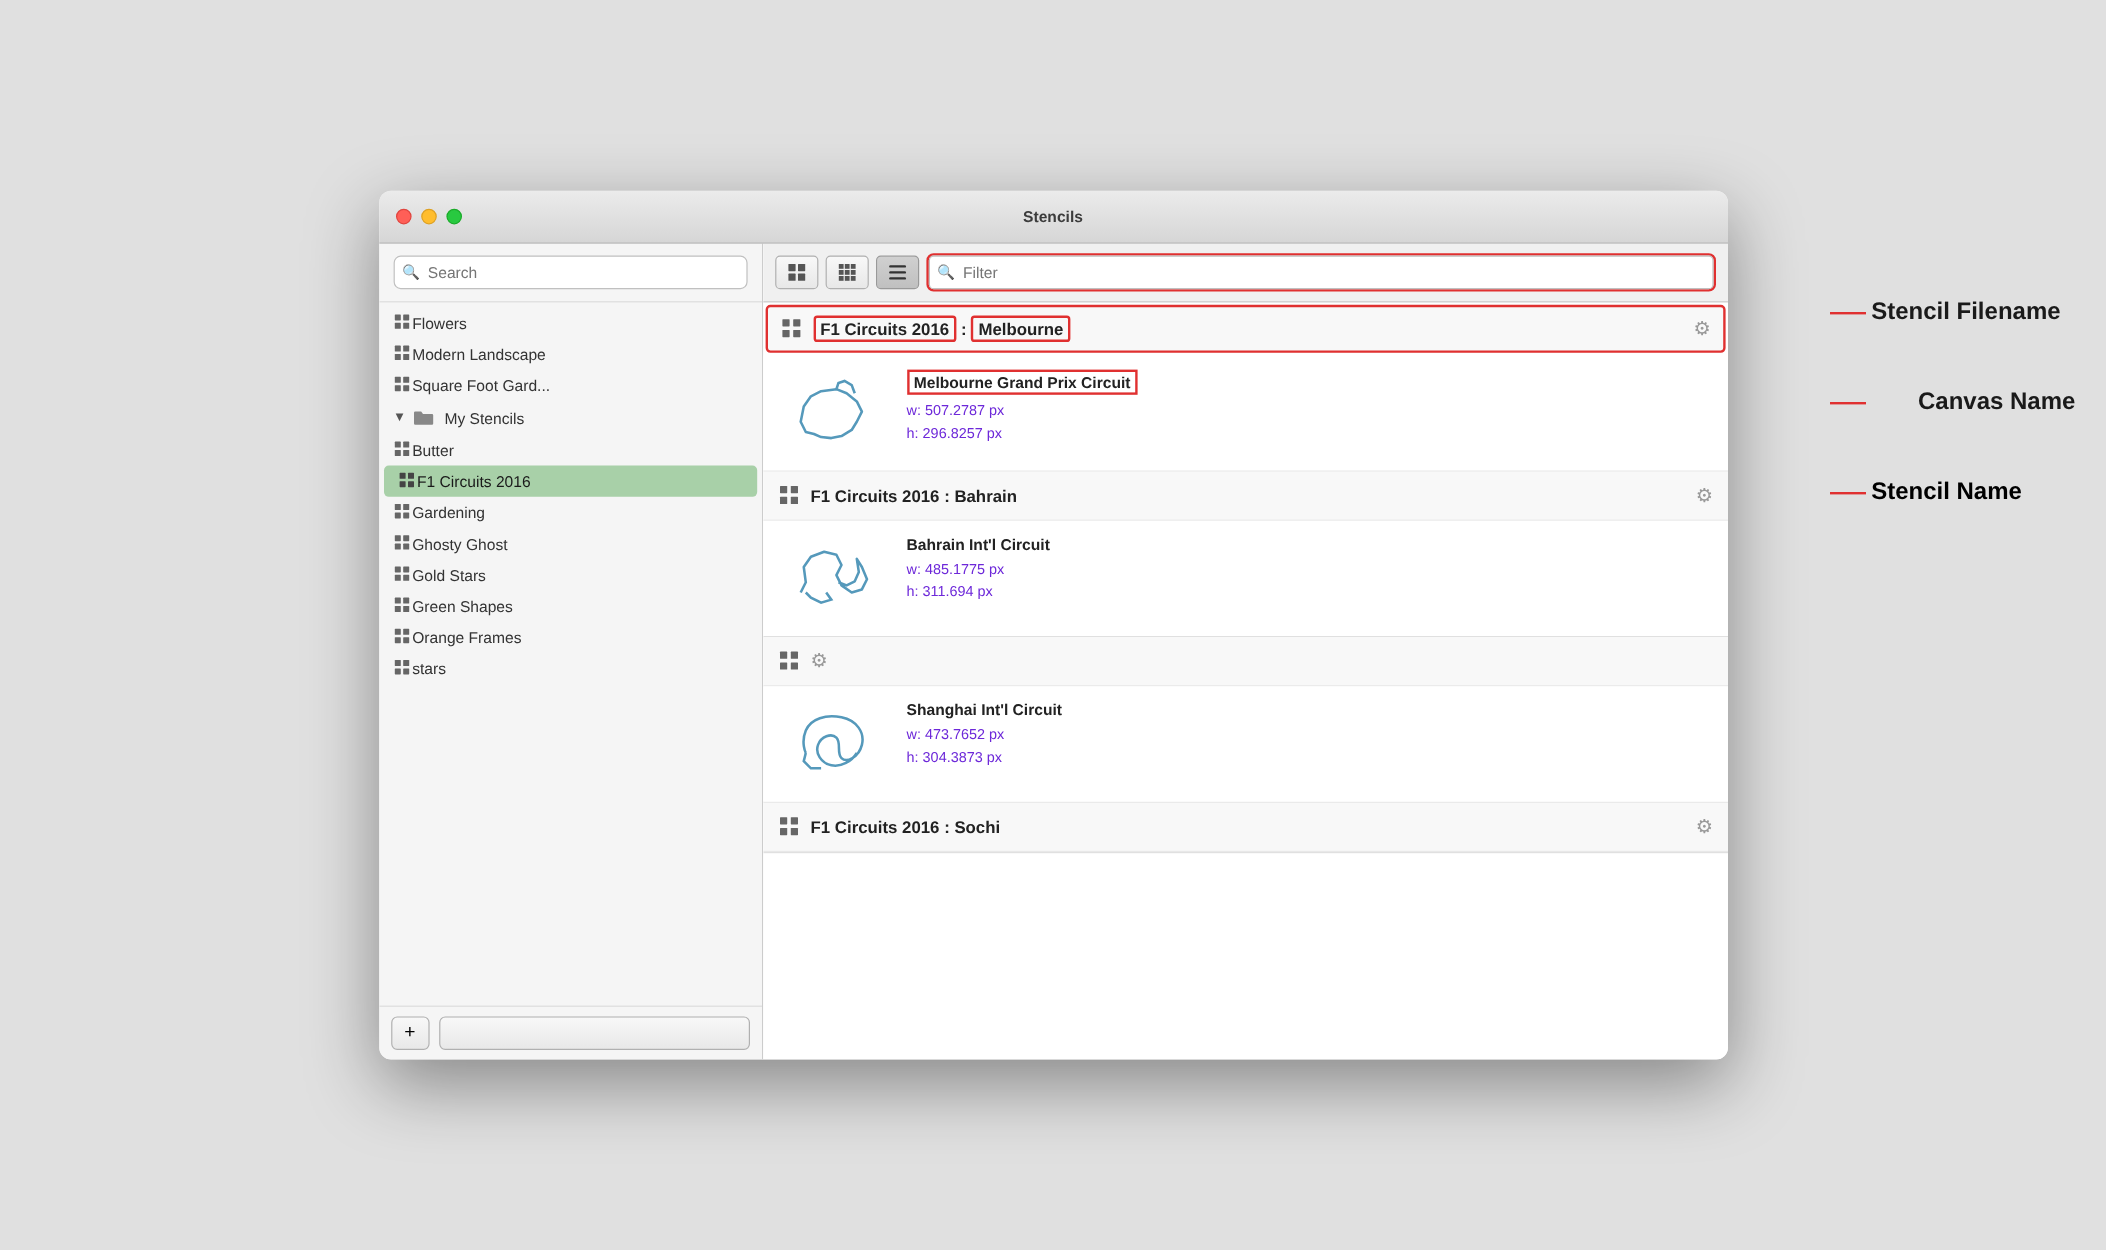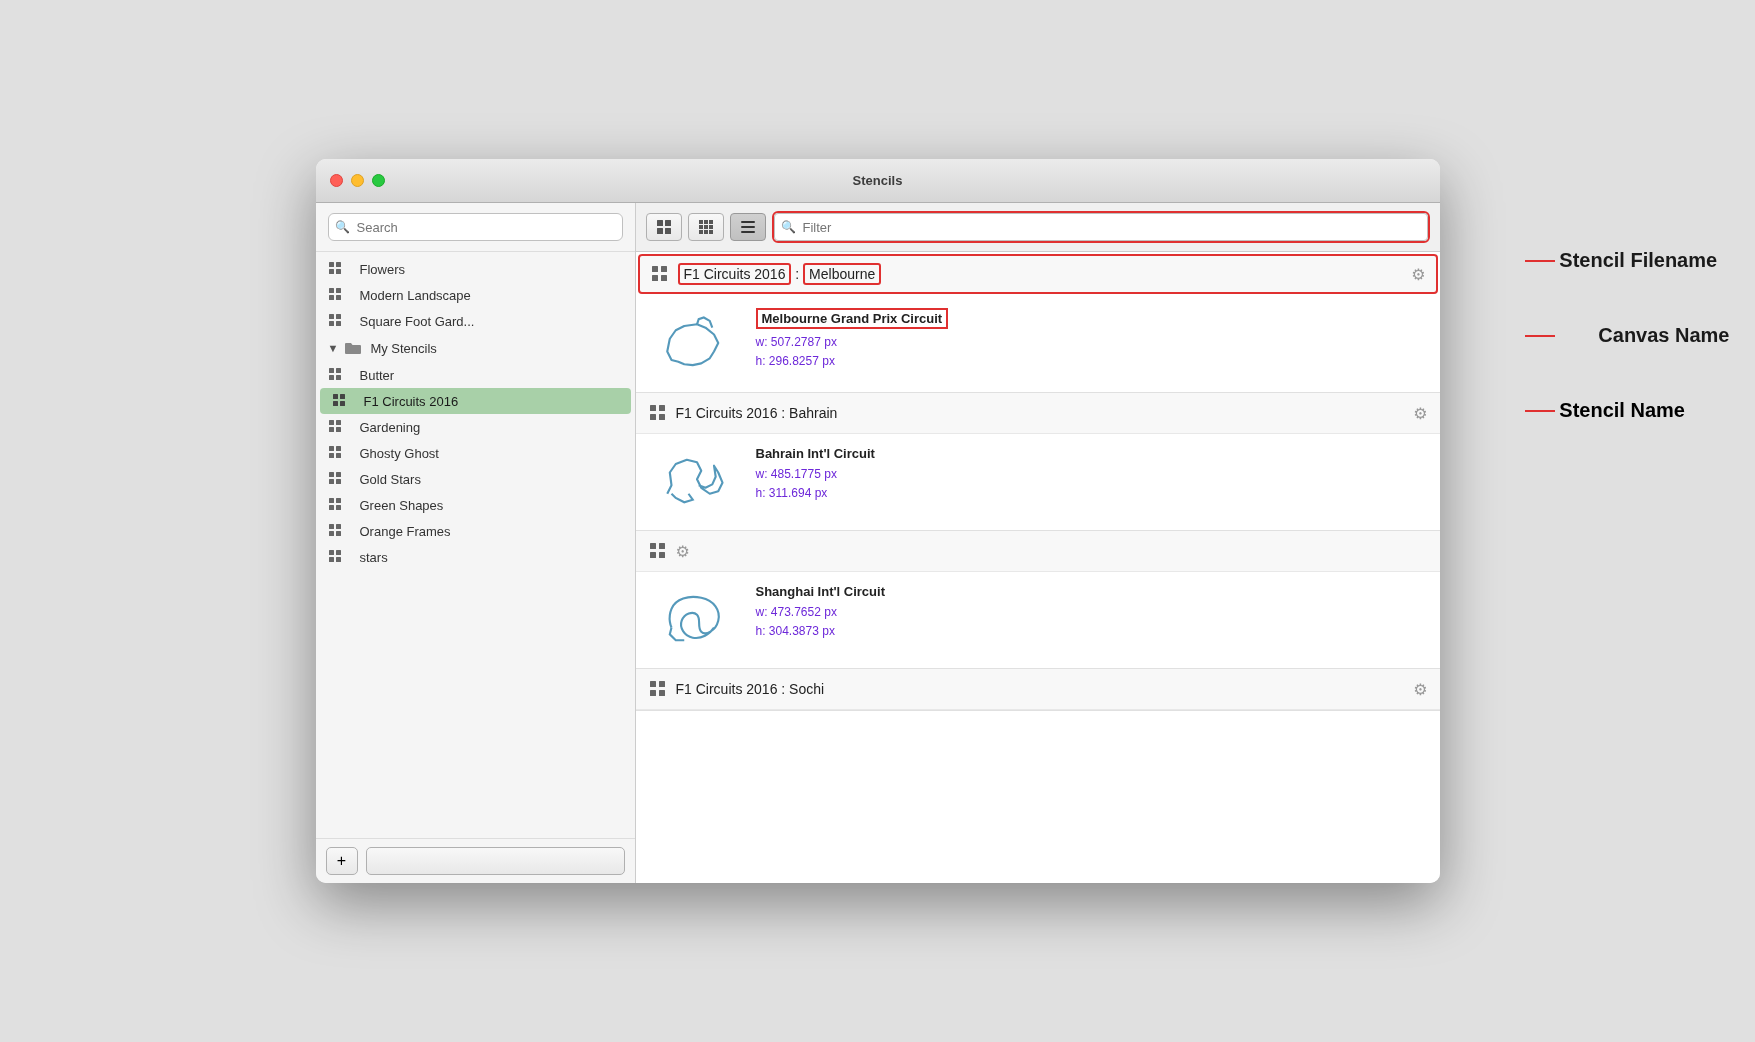--- a/index.html
+++ b/index.html
@@ -101,21 +101,20 @@
       overflow-y: auto;
       padding: 4px 0;
     }
     .sidebar-item {
       display: flex;
       align-items: center;
       padding: 5px 12px;
       cursor: pointer;
       font-size: 13px;
       color: #333;
-      gap: 16px;
     }
     .sidebar-item.selected {
       background: #a8d0a8;
       border-radius: 4px;
       margin: 0 4px;
     }
     .sidebar-item.selected .sidebar-item-label { color: #1a1a1a; }
     .folder-section {
       padding: 5px 12px;
       font-size: 13px;
@@ -236,21 +235,21 @@
       padding: 8px 10px;
     }
     .stencil-grid-icon {
       width: 20px;
       height: 20px;
       margin-right: 8px;
       flex-shrink: 0;
     }
     .stencil-group-name {
       font-size: 14px;
-      font-weight: 400;
+      font-weight: 700;
       color: #222;
       flex: 1;
     }
     .gear-icon {
       color: #999;
       font-size: 16px;
       cursor: pointer;
     }
     .stencil-item {
       display: flex;

